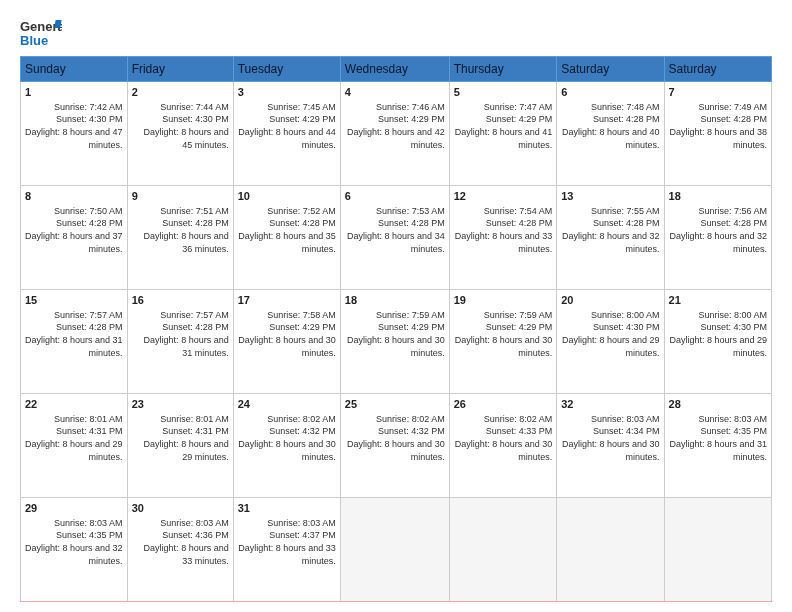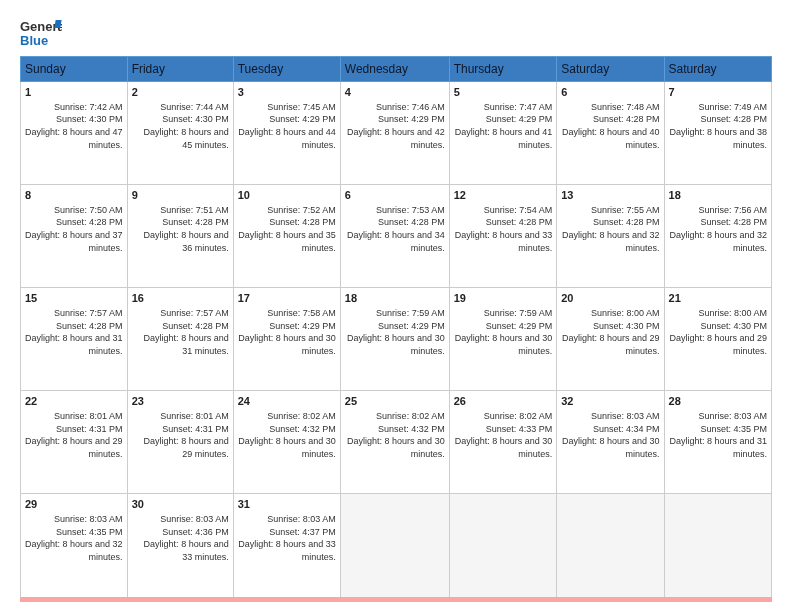--- a/index.html
+++ b/index.html
@@ -75,21 +75,21 @@
       display: block;
       margin-bottom: 1px;
     }
     .cell-text {
       color: #333;
       font-size: 9px;
       line-height: 1.4;
       text-align: right;
     }
     .calendar tr:last-child td {
-      border-bottom: 5px solid #fca5a5;
+      border-bottom: 1px solid #fca5a5;
     }
   </style>
 </head>
 <body>
 
 <div class="page">
   <div class="header">
     <div class="logo">
     <svg width="42" height="30" viewBox="0 0 42 30" xmlns="http://www.w3.org/2000/svg">
       <text x="0" y="13" font-size="13" font-weight="bold" fill="#333" font-family="Arial,sans-serif">General</text>

